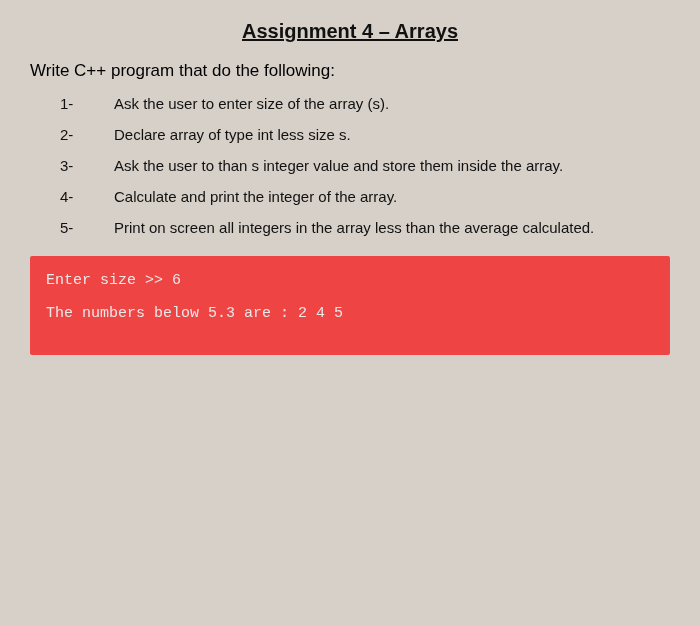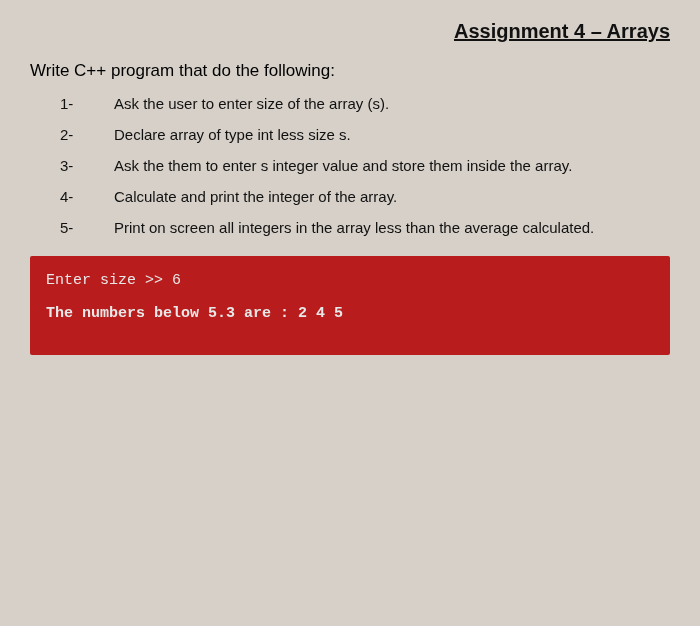--- a/index.html
+++ b/index.html
@@ -10,21 +10,21 @@
 
     body {
       width: 700px;
       min-height: 626px;
       background-color: #d6d0c8;
       font-family: Arial, sans-serif;
       padding: 20px 30px;
     }
 
     .page-title {
-      text-align: right;
+      text-align: center;
       font-size: 20px;
       font-weight: bold;
       text-decoration: underline;
       margin-bottom: 18px;
       color: #111;
     }
 
     .intro-text {
       font-size: 17px;
       color: #000000;
@@ -48,58 +48,57 @@
       min-width: 30px;
       font-weight: normal;
     }
 
     .instruction-text {
       flex: 1;
       margin-left: 24px;
     }
 
     .terminal-box {
-      background-color: #b91c1c;
+      background-color: #ef4444;
       color: #e8e8e8;
       padding: 14px 16px;
       border-radius: 2px;
       font-family: 'Courier New', Courier, monospace;
       font-size: 15px;
       margin-top: 10px;
     }
 
     .terminal-line {
       margin-bottom: 10px;
       line-height: 1.5;
     }
 
     .terminal-line:last-child {
       margin-bottom: 16px;
-      font-weight: bold;
     }
   </style>
 </head>
 <body>
 
 <div class="page-title">Assignment 4 – Arrays</div>
 
 <div class="intro-text">Write C++ program that do the following:</div>
 
 <div class="instructions-list">
   <div class="instruction-item">
     <span class="instruction-number">1-</span>
     <span class="instruction-text">Ask the user to enter size of the array (s).</span>
   </div>
   <div class="instruction-item">
     <span class="instruction-number">2-</span>
     <span class="instruction-text">Declare array of type int less size s.</span>
   </div>
   <div class="instruction-item">
     <span class="instruction-number">3-</span>
-    <span class="instruction-text">Ask the them to enter s integer value and store them inside the array.</span>
+    <span class="instruction-text">Ask the user to than s integer value and store them inside the array.</span>
   </div>
   <div class="instruction-item">
     <span class="instruction-number">4-</span>
     <span class="instruction-text">Calculate and print the integer of the array.</span>
   </div>
   <div class="instruction-item">
     <span class="instruction-number">5-</span>
     <span class="instruction-text">Print on screen all integers in the array less than the average calculated.</span>
   </div>
 </div>

